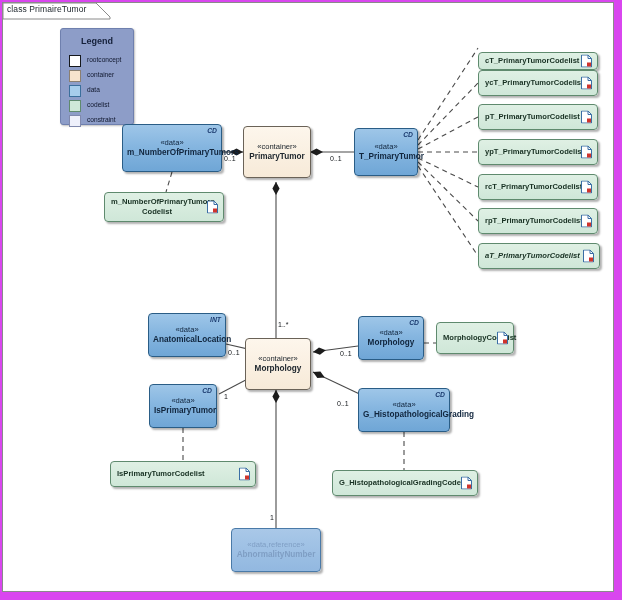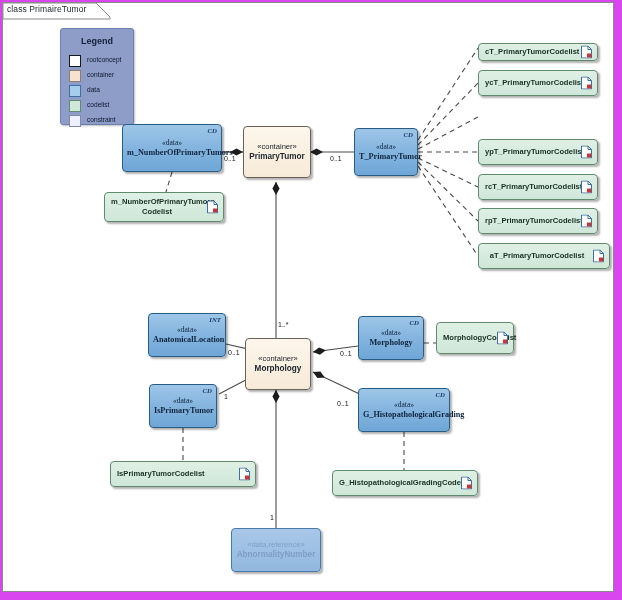--- a/index.html
+++ b/index.html
@@ -16,21 +16,21 @@
   #links{position:absolute;left:0;top:0;width:622px;height:600px;}
 
   
   .node{position:absolute;box-sizing:border-box;border-radius:4px;
         box-shadow:2px 2px 2px rgba(0,0,0,.30);}
   .node .ster{font-size:7.6px;line-height:10px;text-align:center;}
   .node .nm{font-size:8.2px;line-height:10.5px;text-align:center;font-weight:bold;}
   .node .badge{position:absolute;right:4px;top:2px;font-size:6.8px;font-style:italic;font-weight:bold;color:#1b3b6f;}
 
   .data{background:linear-gradient(to bottom,#9ec6e8 0%,#86b6e0 45%,#6fa6d6 100%);
-        border:1px solid #2a5d86;color:#10253d;font-family:Liberation Serif, serif;}
+        border:1px solid #2a5d86;color:#10253d;}
   .container{background:linear-gradient(to bottom,#fdf6ec 0%,#f7ead8 100%);
         border:1px solid #6a6257;color:#20282f;}
   .codelist{background:linear-gradient(to bottom,#dff0e4 0%,#cfe7d8 100%);
         border:1px solid #5f8a6e;color:#173022;}
   .ghost{background:linear-gradient(to bottom,#a9c8e8 0%,#92b8e0 100%);
         border:1px solid #4a7aa8;color:#7f9ec4;}
   .ghost .ster,.ghost .nm{color:#7f9ec4;}
 
   .node .body{position:absolute;left:0;right:0;top:50%;transform:translateY(-50%);padding:0 4px;box-sizing:border-box;}
 
@@ -237,36 +237,44 @@
 
   <div class="node codelist lft" style="left:332px;top:470px;width:146px;height:26px;">
     <div class="cl-text">G_HistopathologicalGradingCodelist</div>
     <svg class="docicon" viewBox="0 0 11 13">
       <path d="M0.5,0.5 H7 L10.5,4 V12.5 H0.5 Z" fill="#ffffff" stroke="#3a6ea5" stroke-width="1"></path>
       <path d="M7,0.5 V4 H10.5" fill="none" stroke="#3a6ea5" stroke-width="1"></path>
       <rect x="6" y="8" width="4" height="4" fill="#d0342c"></rect>
     </svg>
   </div>
 
-  <div class="node codelist" style="left:478px;top:43px;width:120px;height:18px;">
+  <div class="node codelist" style="left:478px;top:52px;width:120px;height:18px;">
     <div class="cl-text">cT_PrimaryTumorCodelist</div>
     <svg class="docicon" viewBox="0 0 11 13">
       <path d="M0.5,0.5 H7 L10.5,4 V12.5 H0.5 Z" fill="#ffffff" stroke="#3a6ea5" stroke-width="1"></path>
       <path d="M7,0.5 V4 H10.5" fill="none" stroke="#3a6ea5" stroke-width="1"></path>
       <rect x="6" y="8" width="4" height="4" fill="#d0342c"></rect>
     </svg>
   </div>
   <div class="node codelist" style="left:478px;top:70px;width:120px;height:26px;">
     <div class="cl-text">ycT_PrimaryTumorCodelist</div>
     <svg class="docicon" viewBox="0 0 11 13">
       <path d="M0.5,0.5 H7 L10.5,4 V12.5 H0.5 Z" fill="#ffffff" stroke="#3a6ea5" stroke-width="1"></path>
       <path d="M7,0.5 V4 H10.5" fill="none" stroke="#3a6ea5" stroke-width="1"></path>
       <rect x="6" y="8" width="4" height="4" fill="#d0342c"></rect>
     </svg>
   </div>
+  <div class="node codelist" style="left:478px;top:104px;width:120px;height:26px;">
+    <div class="cl-text">pT_PrimaryTumorCodelist</div>
+    <svg class="docicon" viewBox="0 0 11 13">
+      <path d="M0.5,0.5 H7 L10.5,4 V12.5 H0.5 Z" fill="#ffffff" stroke="#3a6ea5" stroke-width="1"></path>
+      <path d="M7,0.5 V4 H10.5" fill="none" stroke="#3a6ea5" stroke-width="1"></path>
+      <rect x="6" y="8" width="4" height="4" fill="#d0342c"></rect>
+    </svg>
+  </div>
   <div class="node codelist" style="left:478px;top:139px;width:120px;height:26px;">
     <div class="cl-text">ypT_PrimaryTumorCodelist</div>
     <svg class="docicon" viewBox="0 0 11 13">
       <path d="M0.5,0.5 H7 L10.5,4 V12.5 H0.5 Z" fill="#ffffff" stroke="#3a6ea5" stroke-width="1"></path>
       <path d="M7,0.5 V4 H10.5" fill="none" stroke="#3a6ea5" stroke-width="1"></path>
       <rect x="6" y="8" width="4" height="4" fill="#d0342c"></rect>
     </svg>
   </div>
   <div class="node codelist" style="left:478px;top:174px;width:120px;height:26px;">
     <div class="cl-text">rcT_PrimaryTumorCodelist</div>
@@ -277,21 +285,21 @@
     </svg>
   </div>
   <div class="node codelist" style="left:478px;top:208px;width:120px;height:26px;">
     <div class="cl-text">rpT_PrimaryTumorCodelist</div>
     <svg class="docicon" viewBox="0 0 11 13">
       <path d="M0.5,0.5 H7 L10.5,4 V12.5 H0.5 Z" fill="#ffffff" stroke="#3a6ea5" stroke-width="1"></path>
       <path d="M7,0.5 V4 H10.5" fill="none" stroke="#3a6ea5" stroke-width="1"></path>
       <rect x="6" y="8" width="4" height="4" fill="#d0342c"></rect>
     </svg>
   </div>
-  <div class="node codelist" style="left:478px;top:243px;width:132px;height:26px;">
+  <div class="node codelist" style="left:478px;top:243px;width:122px;height:26px;font-style:italic;">
     <div class="cl-text">aT_PrimaryTumorCodelist</div>
     <svg class="docicon" viewBox="0 0 11 13">
       <path d="M0.5,0.5 H7 L10.5,4 V12.5 H0.5 Z" fill="#ffffff" stroke="#3a6ea5" stroke-width="1"></path>
       <path d="M7,0.5 V4 H10.5" fill="none" stroke="#3a6ea5" stroke-width="1"></path>
       <rect x="6" y="8" width="4" height="4" fill="#d0342c"></rect>
     </svg>
   </div>
 
   <span class="mult" style="left:224px;top:155px;">0..1</span>
   <span class="mult" style="left:330px;top:155px;">0..1</span>

